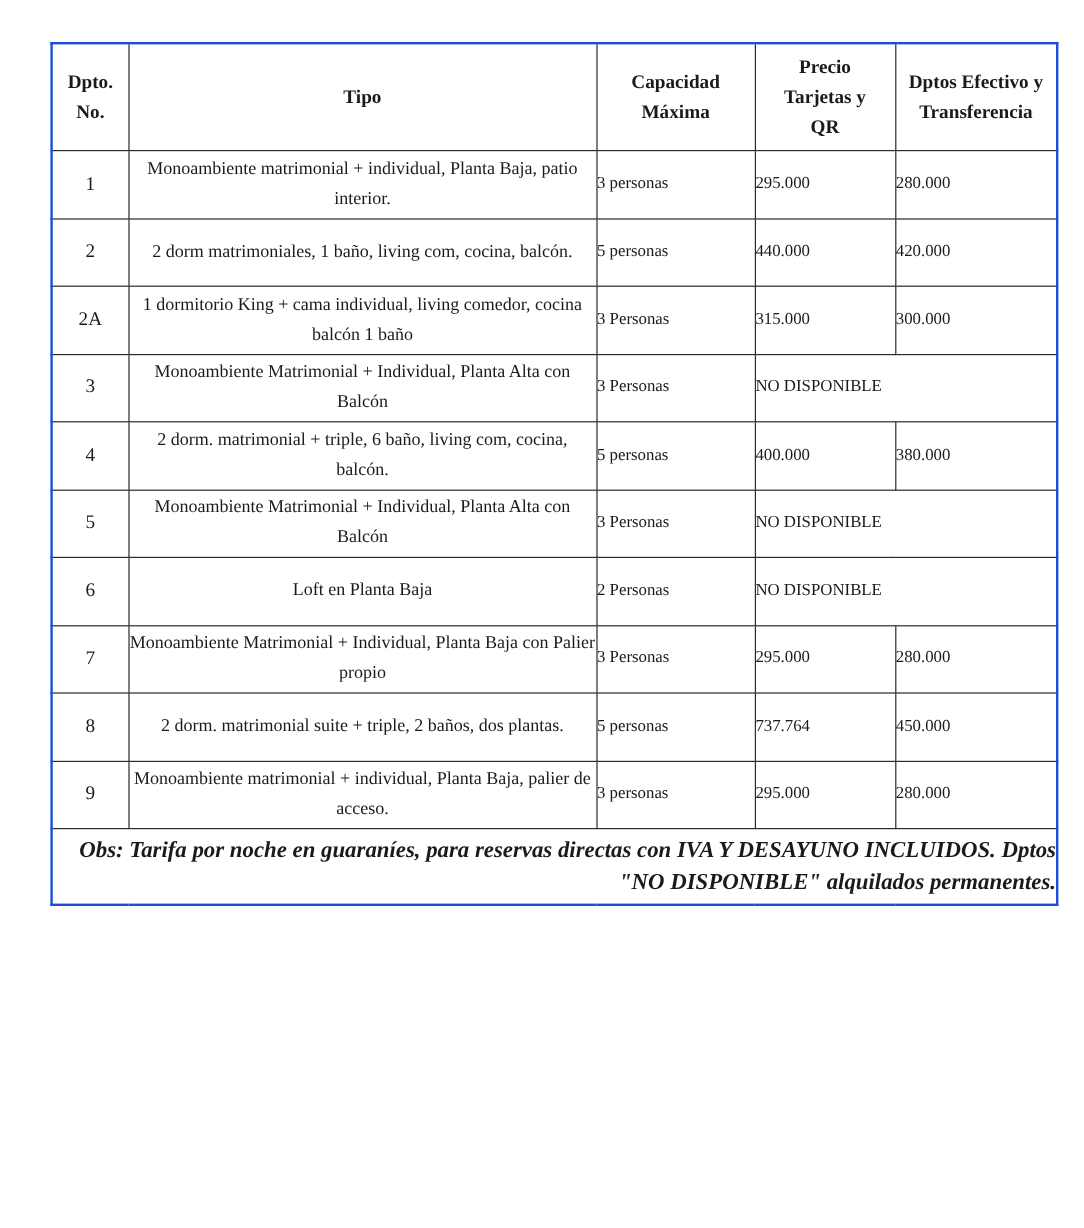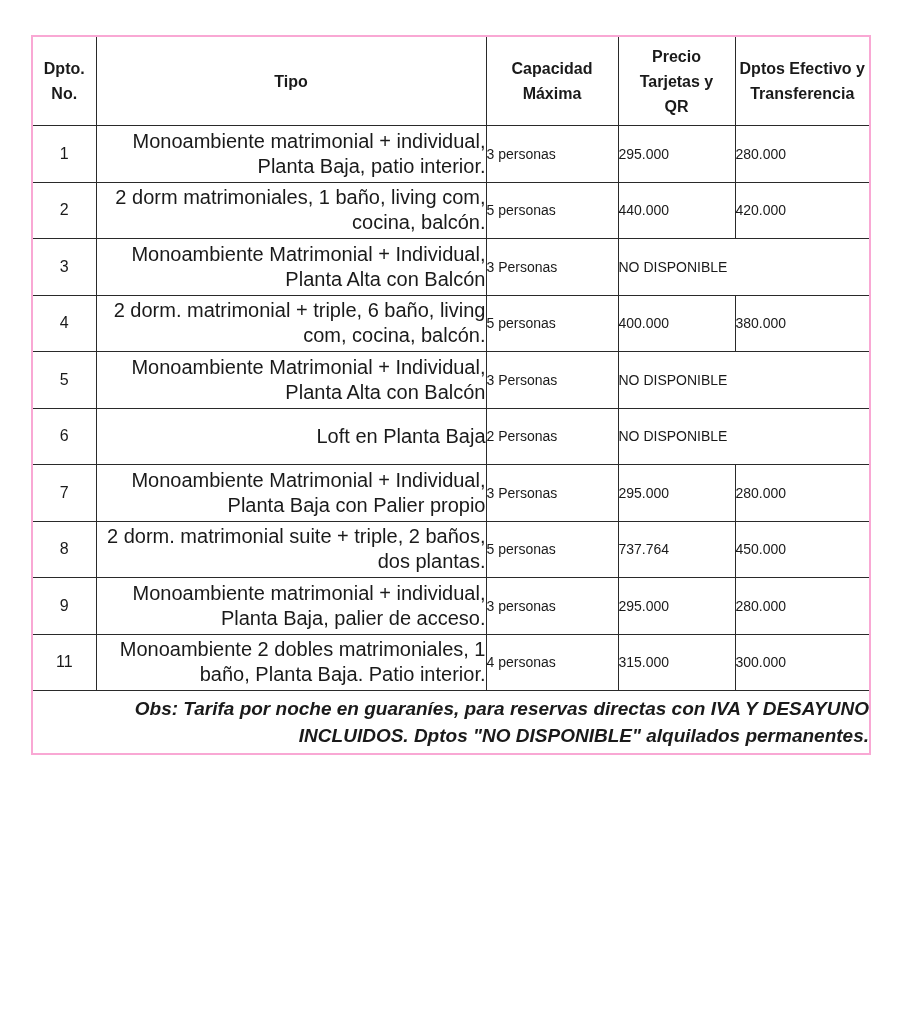--- a/index.html
+++ b/index.html
@@ -1,34 +1,35 @@
 <!DOCTYPE html>
 <html><head>
 <meta charset="utf-8">
 <style>
   html, body { margin:0; padding:0; background:#ffffff; }
   body { width:903px; height:1023px; position:relative; font-family:"Liberation Sans", "DejaVu Sans", sans-serif; color:#1a1a1a; }
   table.rates {
-    position:absolute; left:31px; top:35px;
+    position:absolute; left:42px; top:35px;
     width:838px;
     border-collapse:collapse;
     table-layout:fixed;
-    border:2px solid #f9a8d4;
+    border:2px solid #1d4ed8;
+    font-family:Liberation Serif, serif;
   }
   table.rates td, table.rates th {
     border:1.5px solid #2a2a2a;
     padding:0;
     vertical-align:middle;
   }
   table.rates th {
     font-weight:bold; font-size:16px; text-align:center; line-height:25px;
     height:88px;
   }
   td.num { text-align:center; font-size:16px; }
-  td.desc { text-align:right; font-size:20px; line-height:25px; padding-left:3px; padding-right:2px; }
+  td.desc { text-align:center; font-size:15px; line-height:25px; padding-left:3px; padding-right:2px; }
   td.cap, td.price, td.na { text-align:left; font-size:14px; }
   tr.body-row td { height:55.5px; }
   td.footer {
     text-align:right; font-style:italic; font-weight:bold;
     font-size:19px; line-height:27px; height:62px; padding:0 40px;
   }
 </style>
 </head>
 <body>
 
@@ -56,20 +57,27 @@
         <td class="cap">3 personas</td>
         <td class="price">295.000</td>
         <td class="price">280.000</td>
       </tr>
       <tr class="body-row">
         <td class="num">2</td>
         <td class="desc">2 dorm matrimoniales, 1 baño, living com, cocina, balcón.</td>
         <td class="cap">5 personas</td>
         <td class="price">440.000</td>
         <td class="price">420.000</td>
+      </tr>
+      <tr class="body-row">
+        <td class="num">2A</td>
+        <td class="desc">1 dormitorio King + cama individual, living comedor, cocina balcón 1 baño</td>
+        <td class="cap">3 Personas</td>
+        <td class="price">315.000</td>
+        <td class="price">300.000</td>
       </tr>
       <tr class="body-row">
         <td class="num">3</td>
         <td class="desc">Monoambiente Matrimonial + Individual, Planta Alta con Balcón</td>
         <td class="cap">3 Personas</td>
         <td class="na" colspan="2">NO DISPONIBLE</td>
       </tr>
       <tr class="body-row">
         <td class="num">4</td>
         <td class="desc">2 dorm. matrimonial + triple, 6 baño, living com, cocina, balcón.</td>
@@ -103,26 +111,19 @@
         <td class="price">737.764</td>
         <td class="price">450.000</td>
       </tr>
       <tr class="body-row">
         <td class="num">9</td>
         <td class="desc">Monoambiente matrimonial + individual, Planta Baja, palier de acceso.</td>
         <td class="cap">3 personas</td>
         <td class="price">295.000</td>
         <td class="price">280.000</td>
       </tr>
-      <tr class="body-row">
-        <td class="num">11</td>
-        <td class="desc">Monoambiente 2 dobles matrimoniales, 1 baño, Planta Baja. Patio interior.</td>
-        <td class="cap">4 personas</td>
-        <td class="price">315.000</td>
-        <td class="price">300.000</td>
-      </tr>
     </tbody>
   <tfoot>
     <tr>
       <td class="footer" colspan="5">Obs: Tarifa por noche en guaraníes,  para reservas directas con IVA Y DESAYUNO INCLUIDOS. Dptos "NO DISPONIBLE" alquilados permanentes.</td>
     </tr>
   </tfoot>
 </table>
 
 </body></html>

